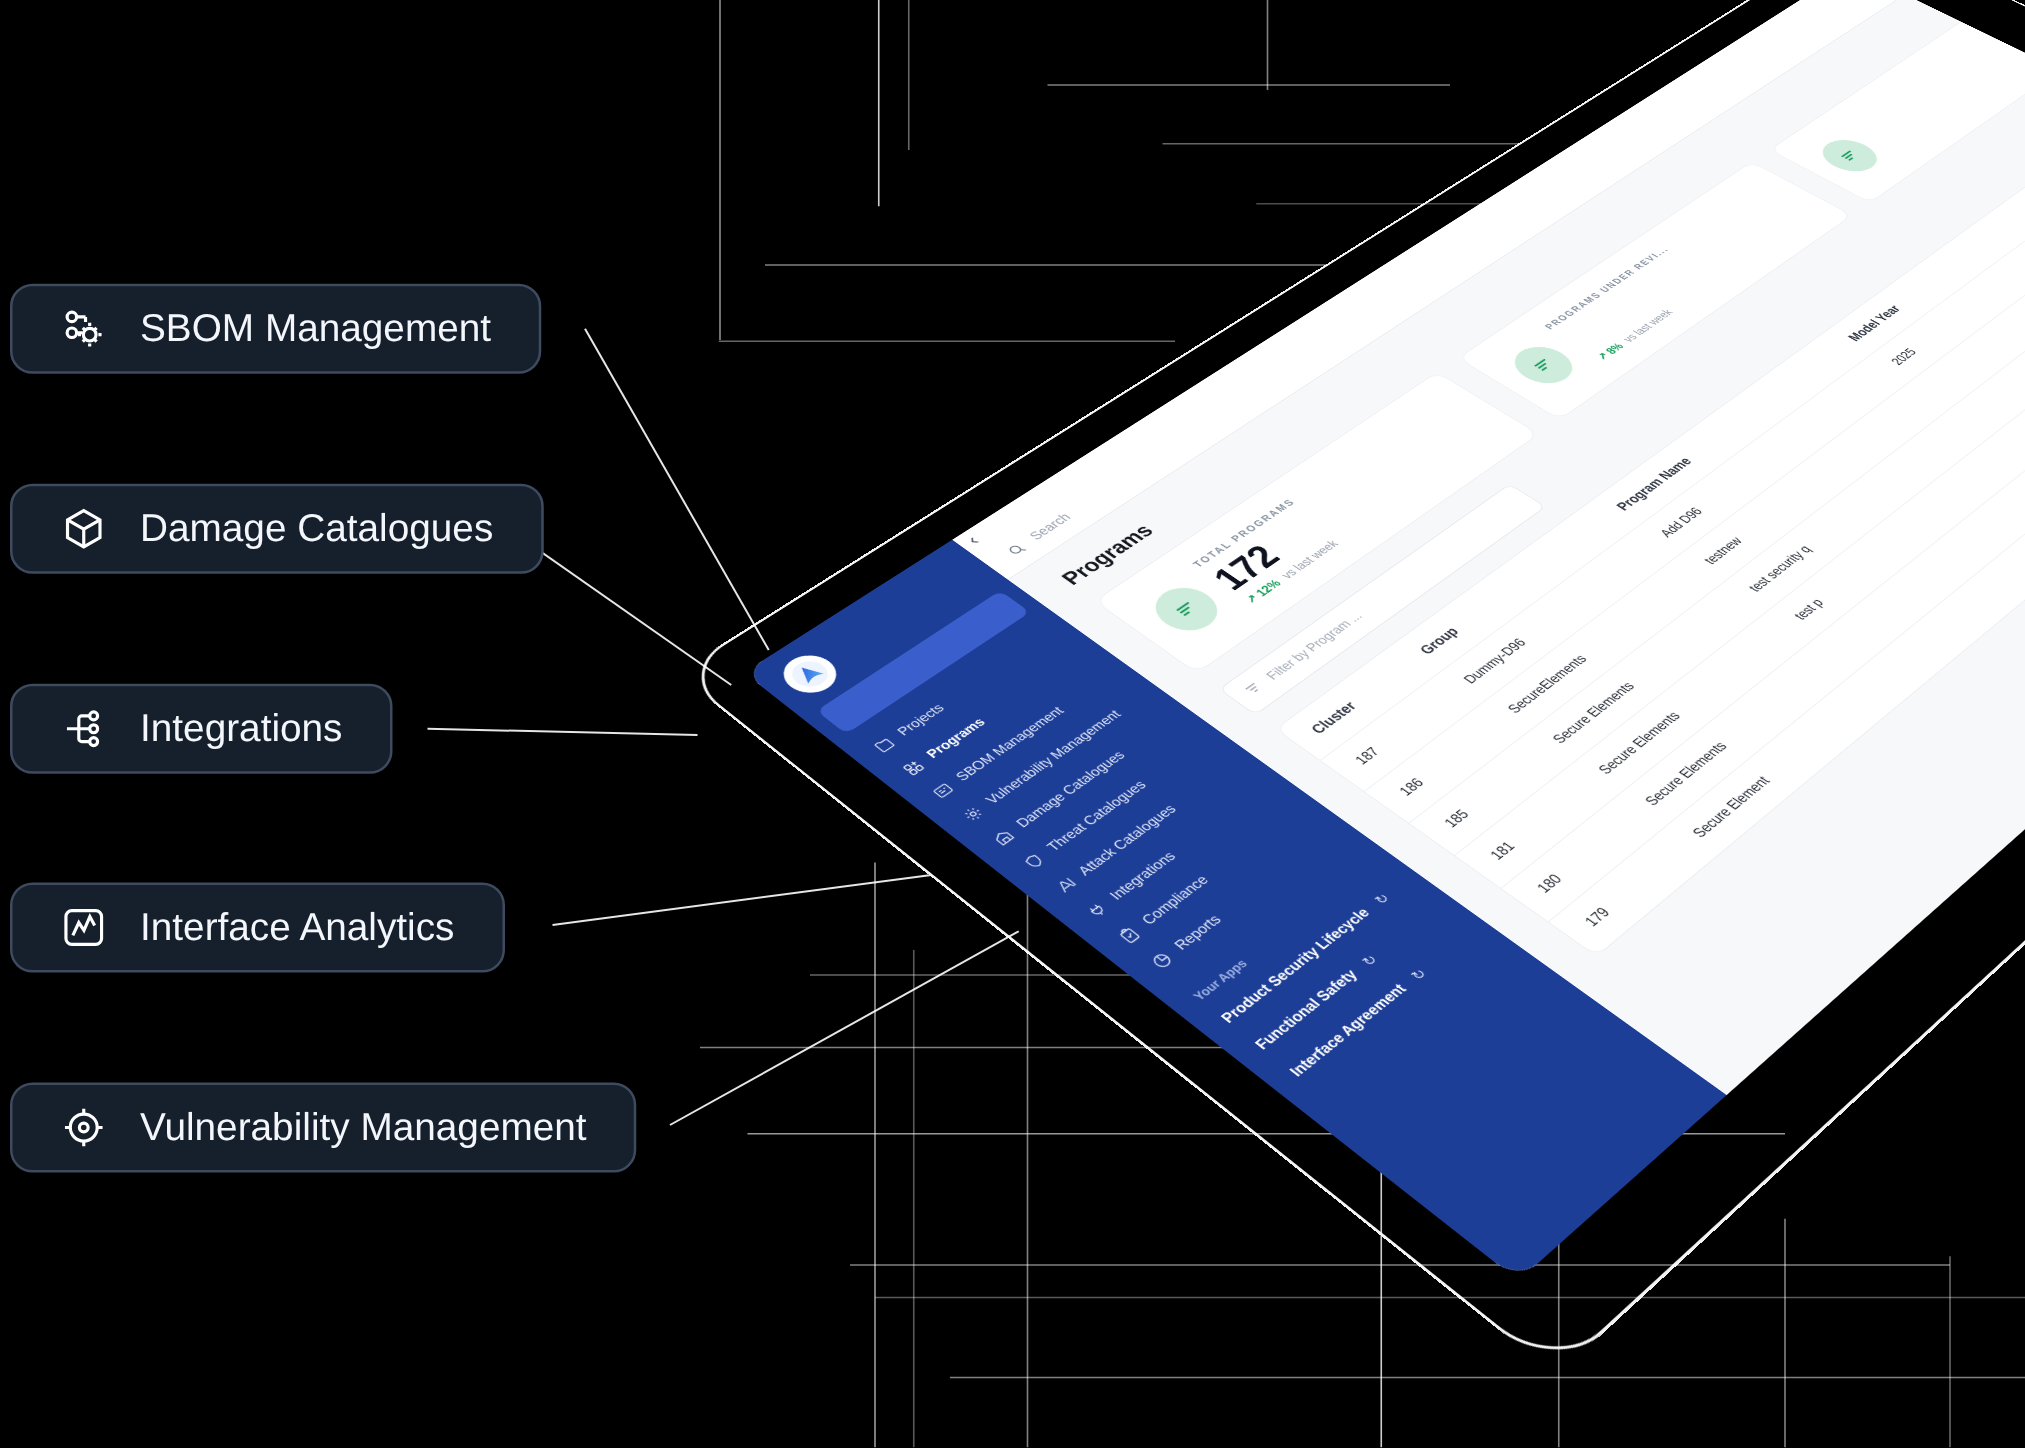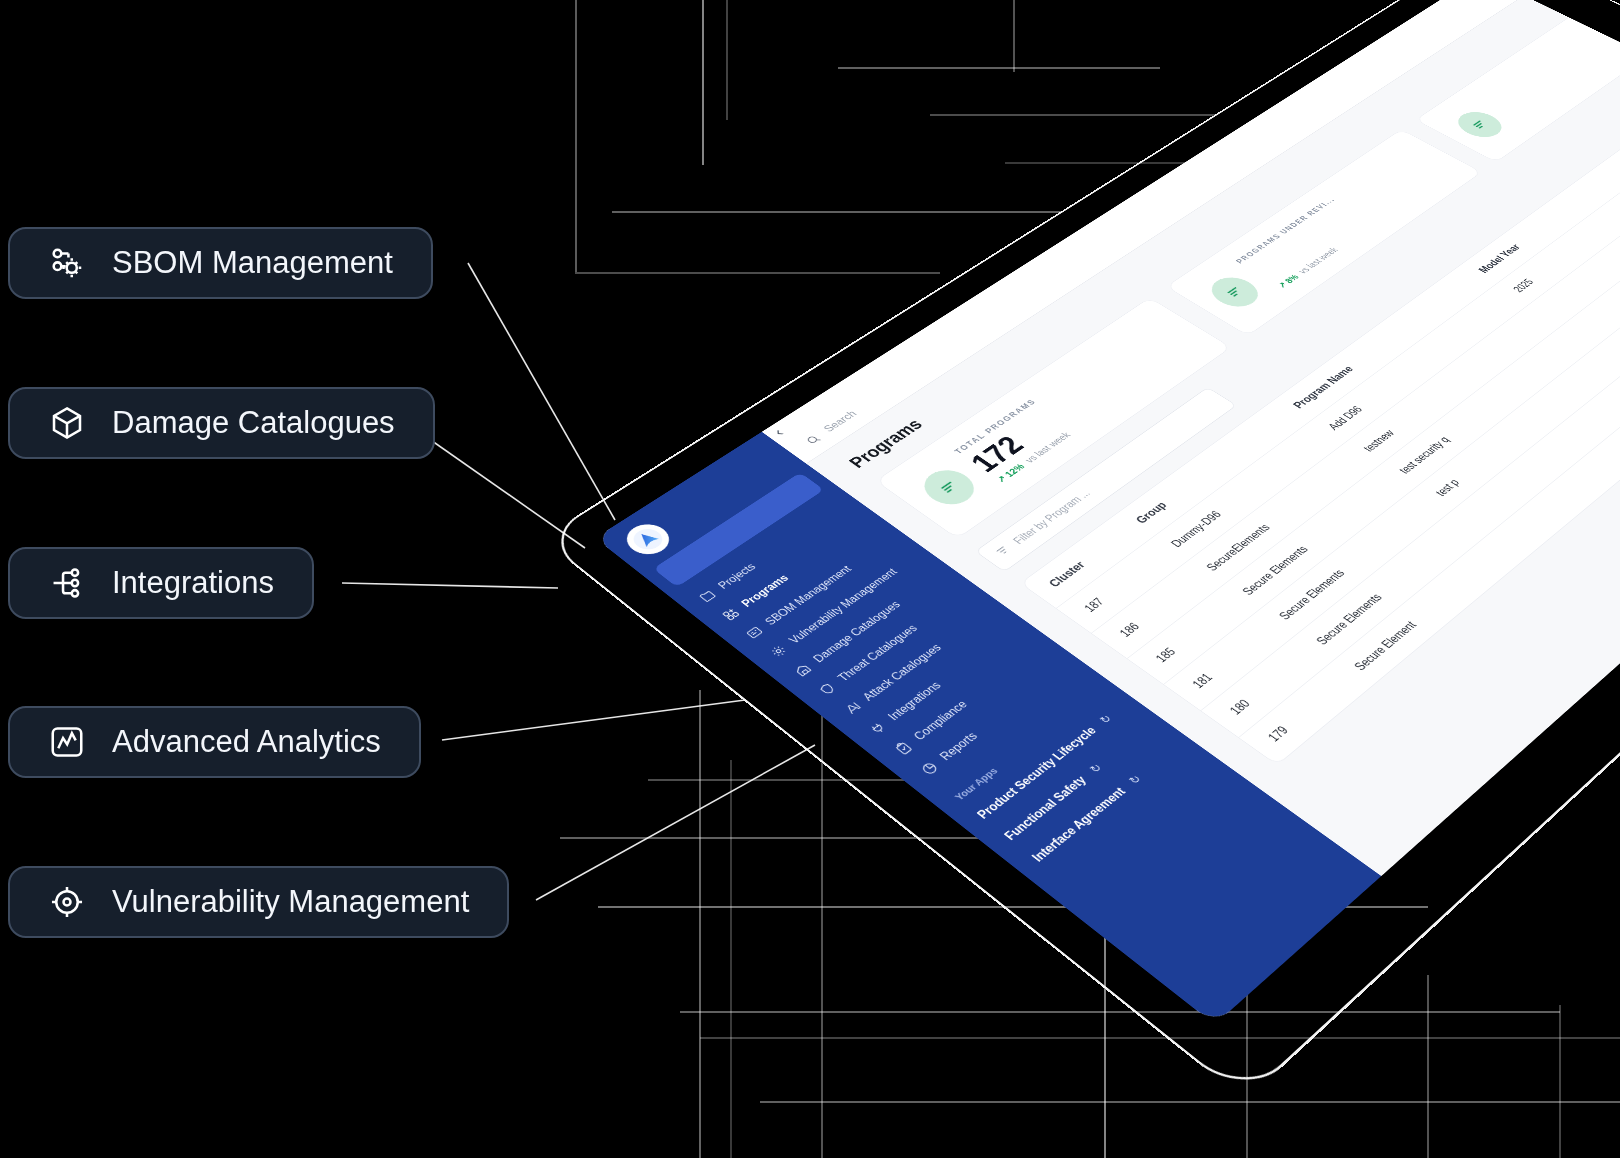--- a/index.html
+++ b/index.html
@@ -409,21 +409,21 @@
     <span>Integrations</span>
   </div>
 
   <div class="pill p4">
     <span class="picon">
       <svg viewBox="0 0 24 24" fill="none" stroke="#fff" stroke-width="1.6">
           <rect x="3" y="3.5" width="18" height="17" rx="3"></rect>
           <path d="M6.5 16l3-6.5 2.6 4 3-7 2.4 4.5"></path>
         </svg>
       </span>
-    <span>Advanced Analytics</span>
+    <span>Interface Analytics</span>
   </div>
 
   <div class="pill p5">
     <span class="picon">
       <svg viewBox="0 0 24 24" fill="none" stroke="#fff" stroke-width="1.6">
           <circle cx="12" cy="12" r="6.8"></circle>
           <circle cx="12" cy="12" r="2.2"></circle>
           <path d="M12 2.5v2.8M12 18.7v2.8M2.5 12h2.8M18.7 12h2.8"></path>
         </svg>
       </span>

